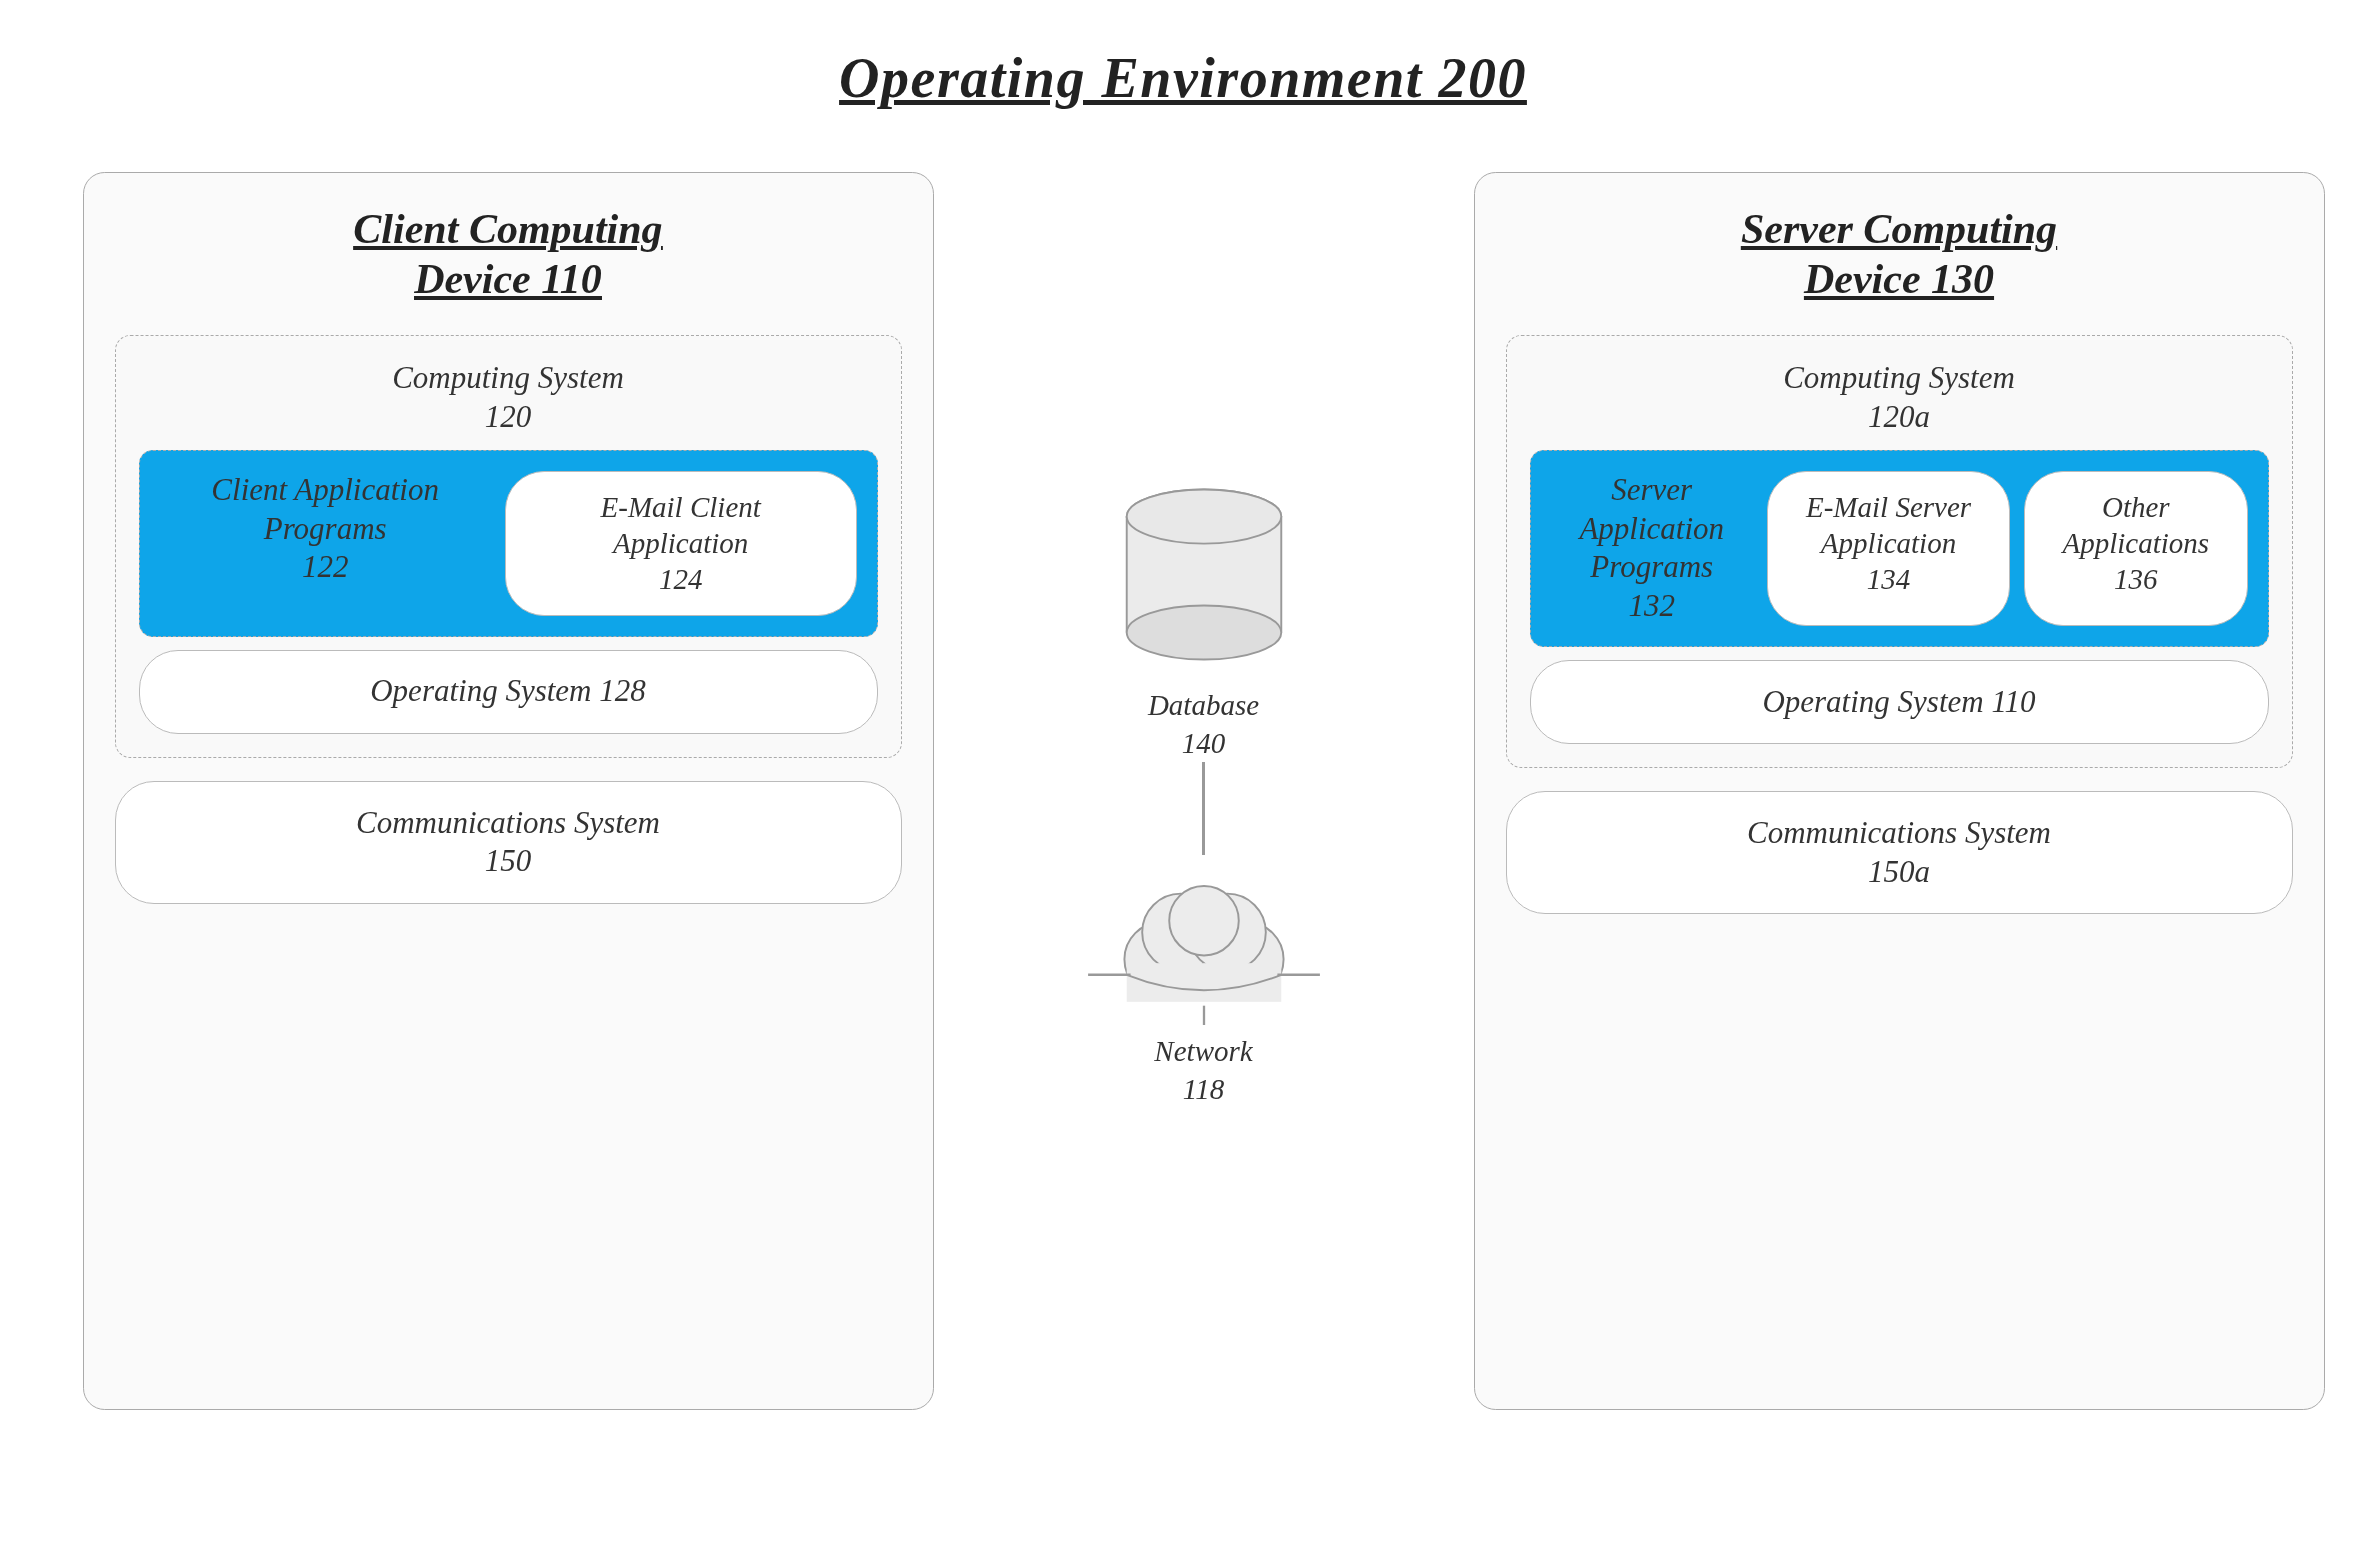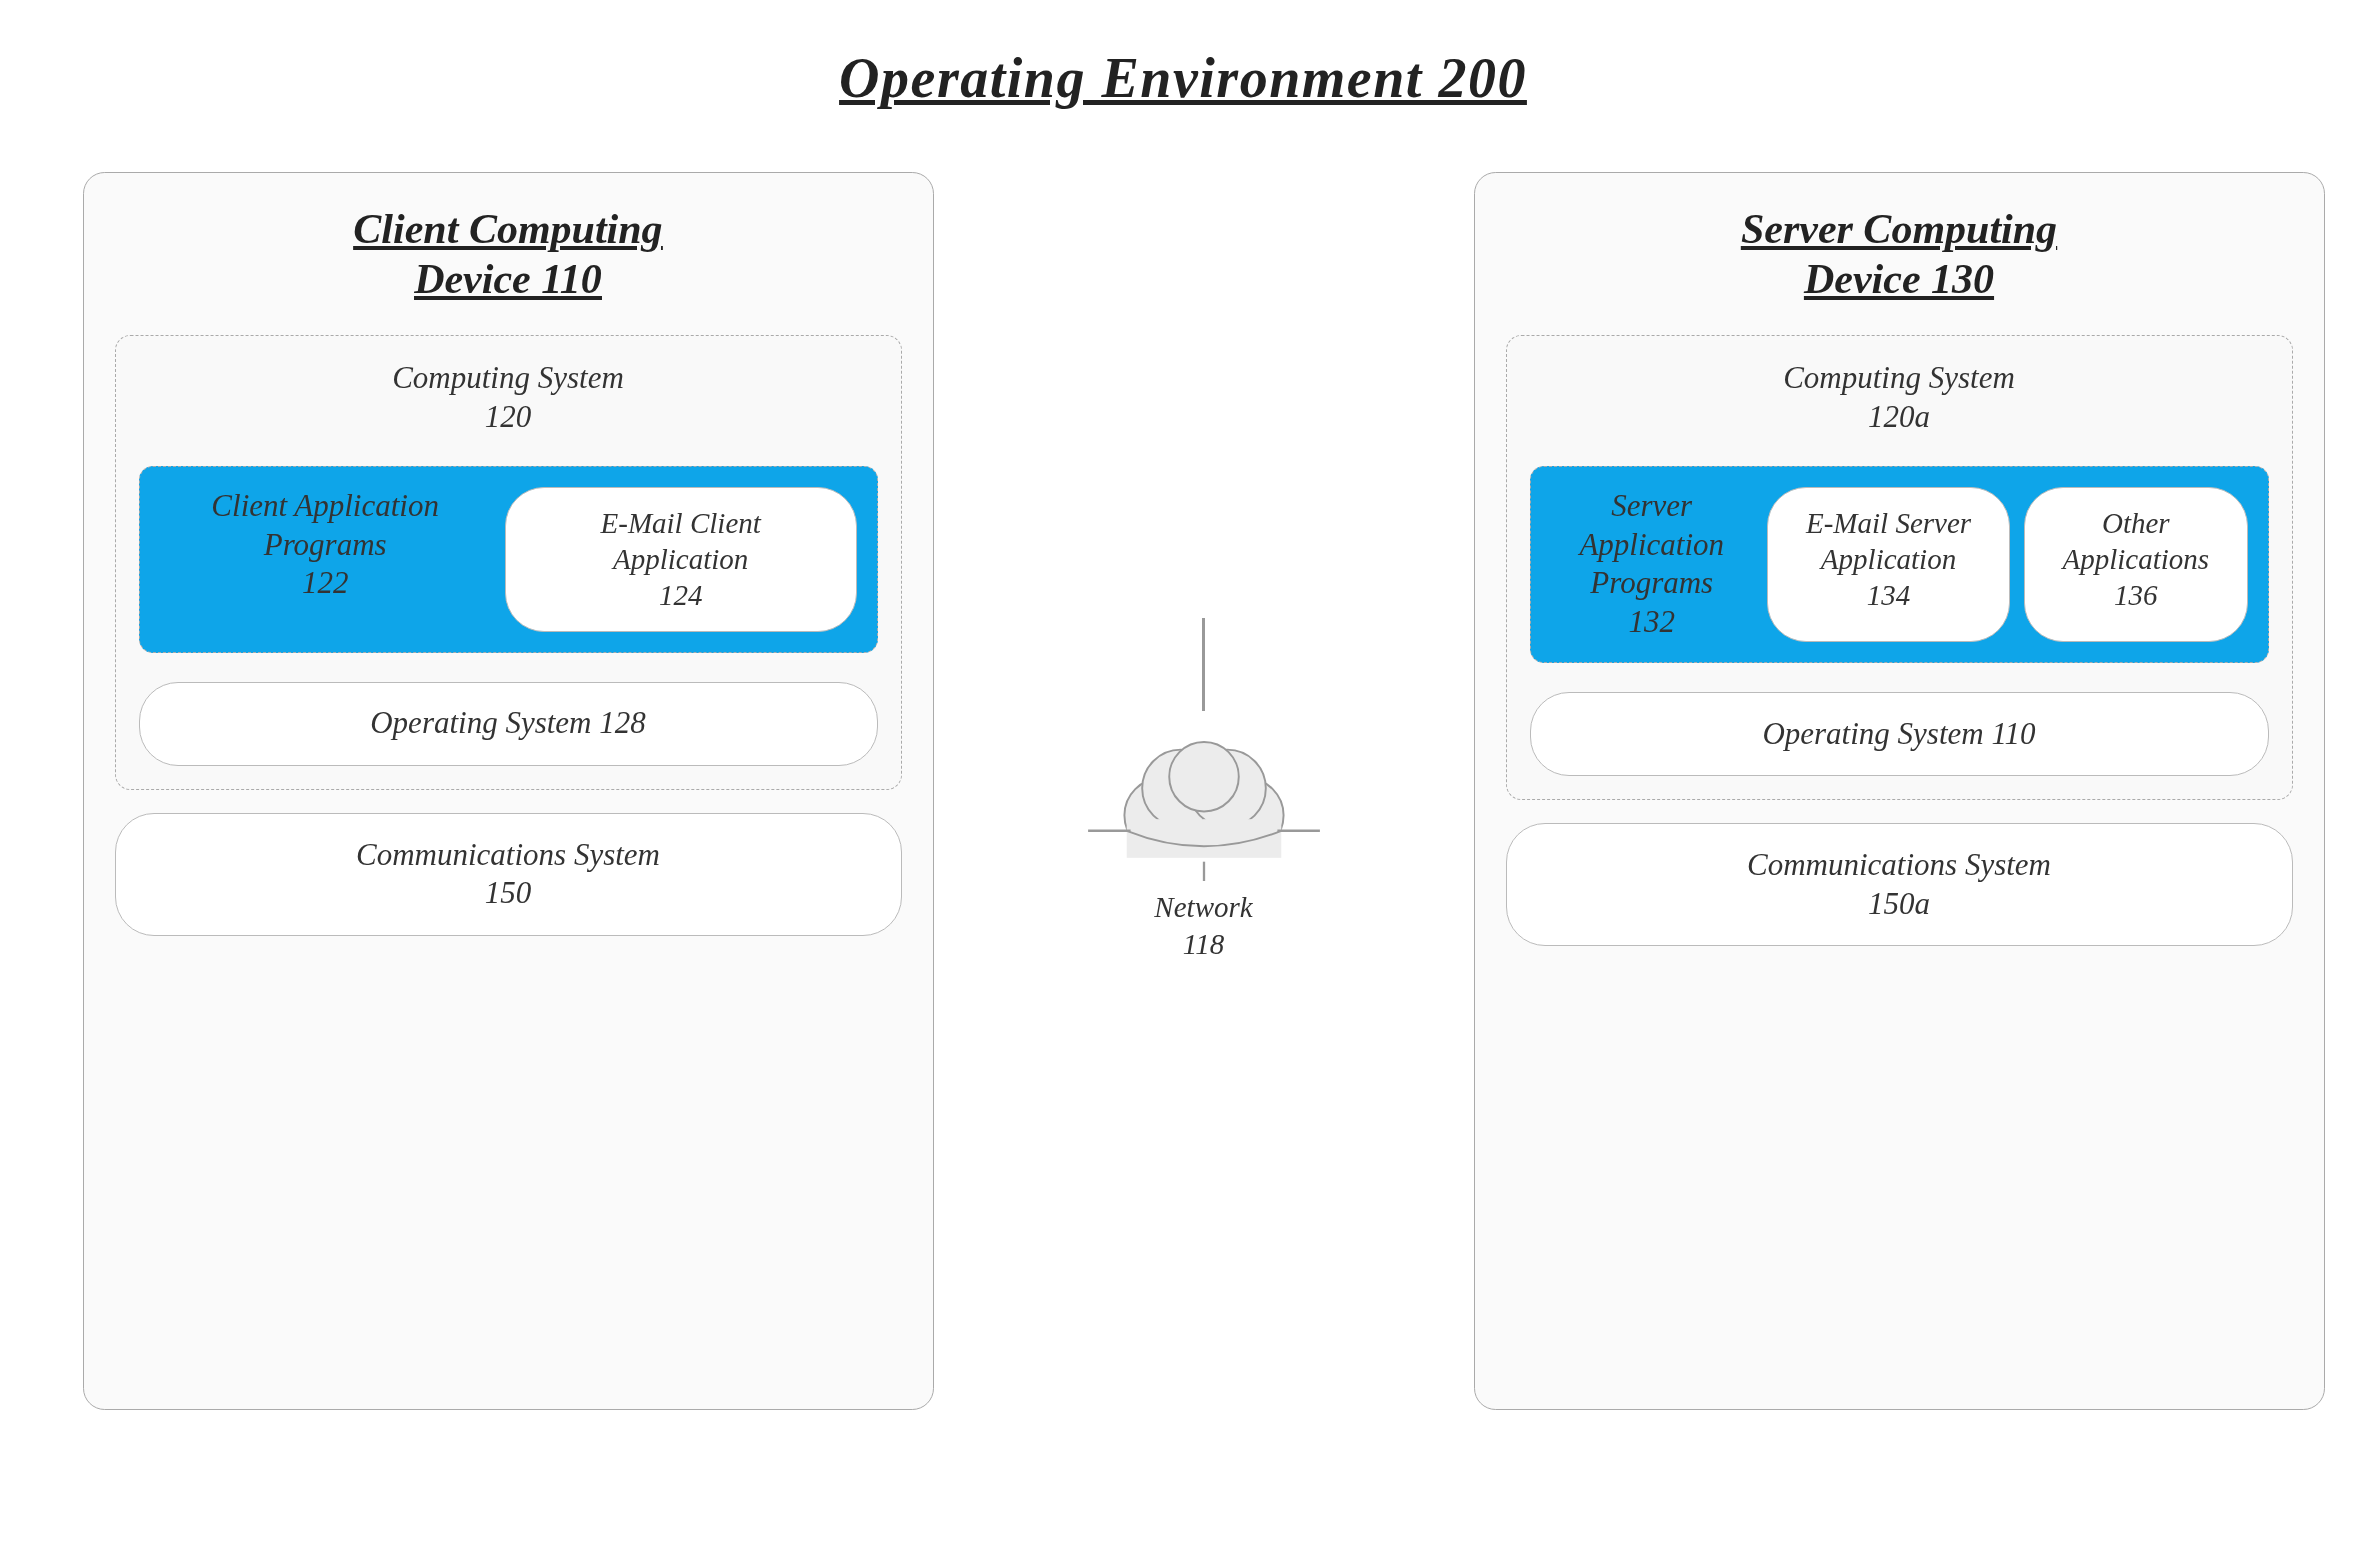--- a/index.html
+++ b/index.html
@@ -61,21 +61,21 @@
     }
 
     
     .computing-system-box {
       border: 1.5px dashed #aaa;
       border-radius: 15.5px;
       padding: 23px 23px;
       background: #f9f9f9;
       display: flex;
       flex-direction: column;
-      gap: 29px;
+      gap: 13px;
     }
 
     .box-label {
       font-size: 31px;
       font-style: italic;
       text-align: center;
       color: #333;
       line-height: 1.25;
     }
 
@@ -200,20 +200,34 @@
 
     <div class="system-box">
       <div class="box-label">
         <em>Communications System<br>150</em>
       </div>
     </div>
   </div>
 
   <div class="middle-section">
 
+    <div class="database-container">
+      <svg width="170" height="201" viewBox="0 0 220 260">
+
+        <ellipse cx="110" cy="55" rx="100" ry="35" fill="#e8e8e8" stroke="#999" stroke-width="2.5"></ellipse>
+        <rect x="10" y="55" width="200" height="150" fill="#ebebeb" stroke="none"></rect>
+        <line x1="10" y1="55" x2="10" y2="205" stroke="#999" stroke-width="2.5"></line>
+        <line x1="210" y1="55" x2="210" y2="205" stroke="#999" stroke-width="2.5"></line>
+        <ellipse cx="110" cy="205" rx="100" ry="35" fill="#ddd" stroke="#999" stroke-width="2.5"></ellipse>
+        <ellipse cx="110" cy="55" rx="100" ry="35" fill="#e8e8e8" stroke="#999" stroke-width="2.5"></ellipse>
+      </svg>
+      <div class="db-label">
+        <em>Database<br>140</em>
+      </div>
+    </div>
 
     <div style="width:2.3px; height:93px; background:#999; margin: 0 auto;"></div>
 
     <div class="network-container">
       <svg width="232" height="170" viewBox="0 0 300 220">
 
         <g fill="#ececec" stroke="#999" stroke-width="2.5">
 
           <circle cx="150" cy="120" r="65"></circle>
           <circle cx="95" cy="135" r="48"></circle>

